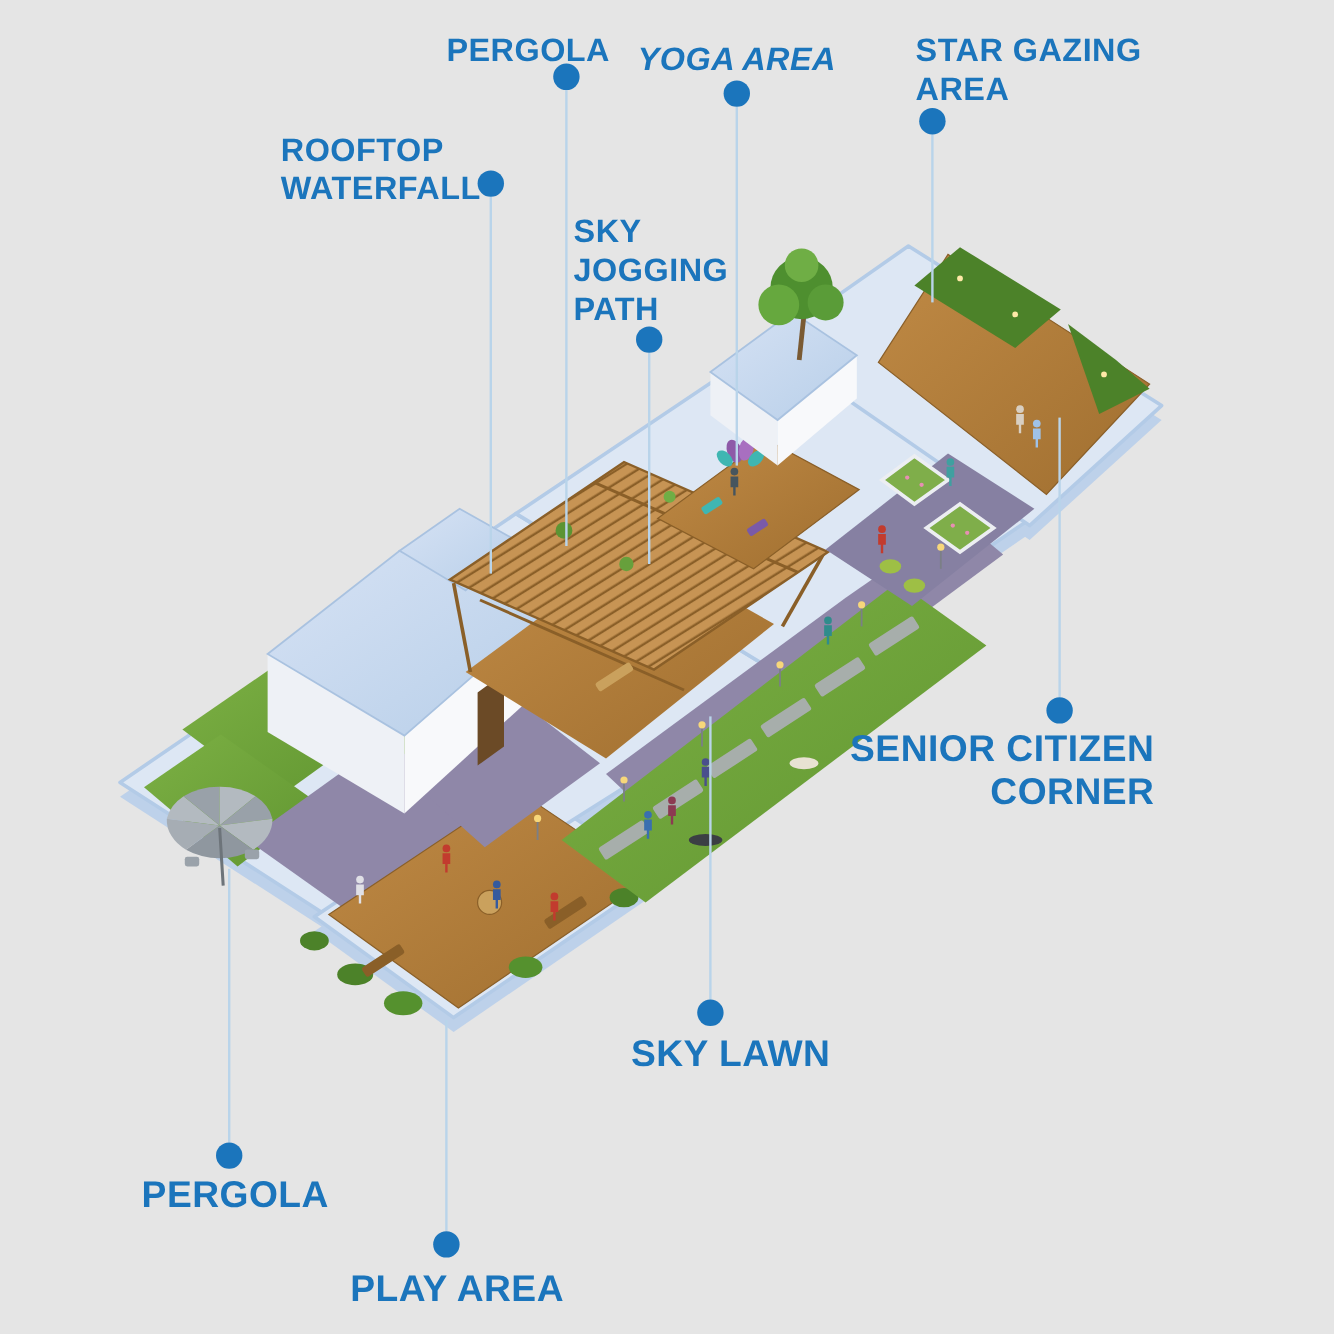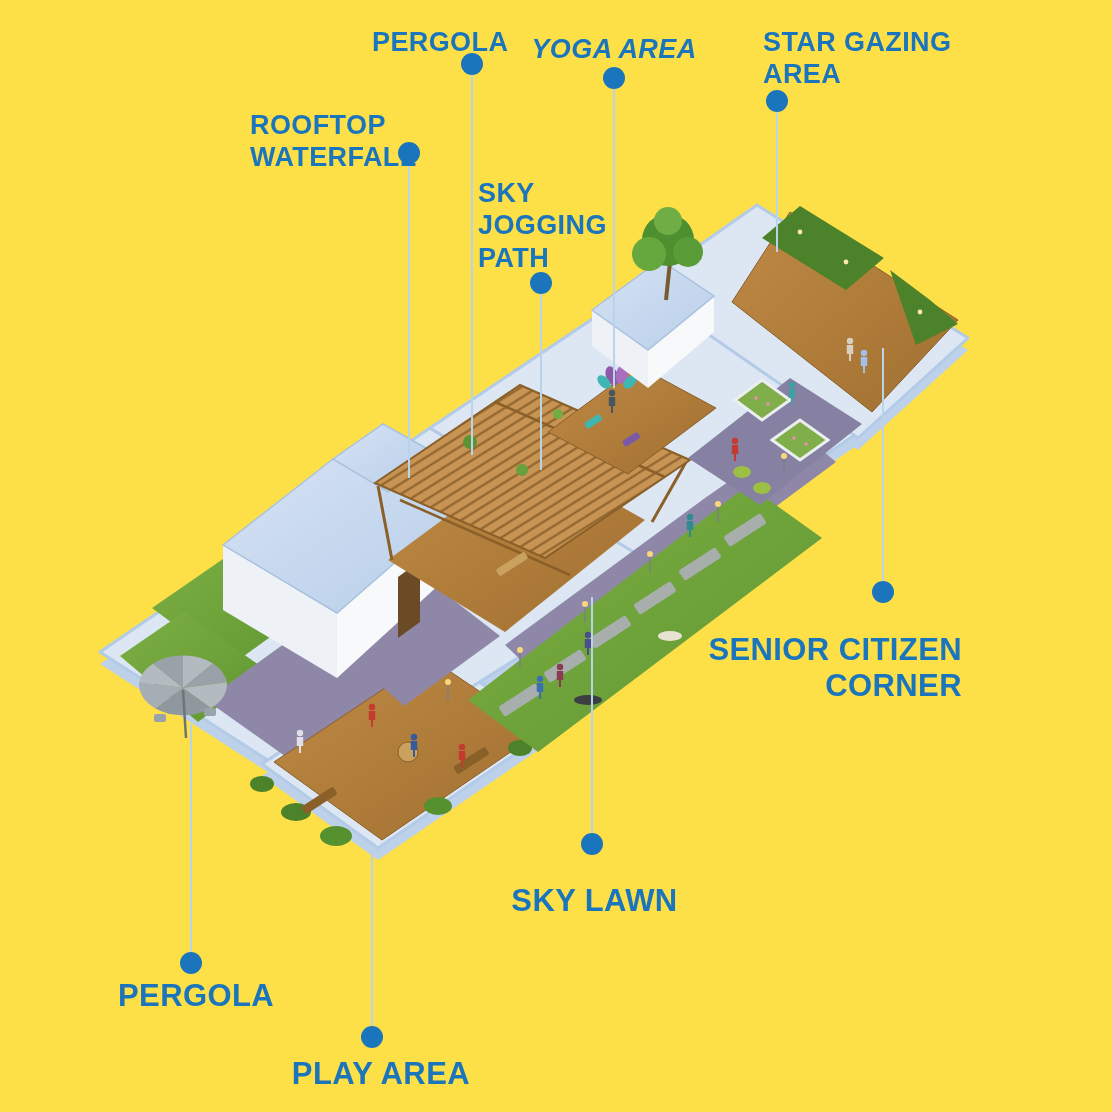--- a/index.html
+++ b/index.html
@@ -1,53 +1,53 @@
 <!DOCTYPE html>
 <html><head>
 <meta charset="utf-8">
 <style>
   html,body{margin:0;padding:0;background:#ffffff;}
-  #stage{position:relative;width:1112px;height:1112px;background:#fde047;overflow:hidden;
+  #stage{position:relative;width:1112px;height:1112px;background:#e5e5e5;overflow:hidden;
          font-family:"Liberation Sans",sans-serif;}
   #scene-svg{position:absolute;left:0;top:0;}
 
   
   .cline{position:absolute;width:2px;background:#b9d4ea;}
   .cdot{position:absolute;width:22px;height:22px;border-radius:50%;background:#1b75bc;}
   .clabel{position:absolute;font-weight:700;font-size:27px;line-height:1.2;color:#1b75bc;
           letter-spacing:.4px;}
   .clabel.lg{font-size:31px;line-height:1.15;}
 
   #c-pergola  .cline{left:471px;top:74px;height:381px;}
   #c-pergola  .cdot{left:461px;top:53px;}
   #c-pergola  .clabel{left:372px;top:26px;width:130px;text-align:center;}
 
   #c-waterfall .cline{left:408px;top:164px;height:314px;}
   #c-waterfall .cdot{left:398px;top:142px;}
-  #c-waterfall .clabel{left:250px;top:109px;width:165px;text-align:left;}
+  #c-waterfall .clabel{left:234px;top:109px;width:165px;text-align:left;}
 
   #c-jogging  .cline{left:540px;top:294px;height:176px;}
   #c-jogging  .cdot{left:530px;top:272px;}
   #c-jogging  .clabel{left:478px;top:177px;width:128px;text-align:left;}
 
   #c-yoga     .cline{left:613px;top:89px;height:299px;}
   #c-yoga     .cdot{left:603px;top:67px;}
   #c-yoga     .clabel{left:528px;top:33px;width:172px;text-align:center;font-style:italic;}
 
   #c-star     .cline{left:776px;top:112px;height:140px;}
   #c-star     .cdot{left:766px;top:90px;}
   #c-star     .clabel{left:763px;top:26px;width:200px;text-align:left;}
 
   #c-senior   .cline{left:882px;top:348px;height:233px;}
   #c-senior   .cdot{left:872px;top:581px;}
-  #c-senior   .clabel{left:688px;top:632px;width:274px;text-align:right;}
+  #c-senior   .clabel{left:688px;top:606px;width:274px;text-align:right;}
 
   #c-skylawn  .cline{left:591px;top:597px;height:236px;}
   #c-skylawn  .cdot{left:581px;top:833px;}
-  #c-skylawn  .clabel{left:497px;top:860px;width:195px;text-align:center;margin-top:23px;}
+  #c-skylawn  .clabel{left:497px;top:860px;width:195px;text-align:right;}
 
   #c-gazebo   .cline{left:190px;top:724px;height:228px;}
   #c-gazebo   .cdot{left:180px;top:952px;}
   #c-gazebo   .clabel{left:118px;top:978px;width:150px;text-align:center;}
 
   #c-playarea .cline{left:371px;top:850px;height:176px;}
   #c-playarea .cdot{left:361px;top:1026px;}
   #c-playarea .clabel{left:270px;top:1056px;width:200px;text-align:right;}
 </style>
 </head>

